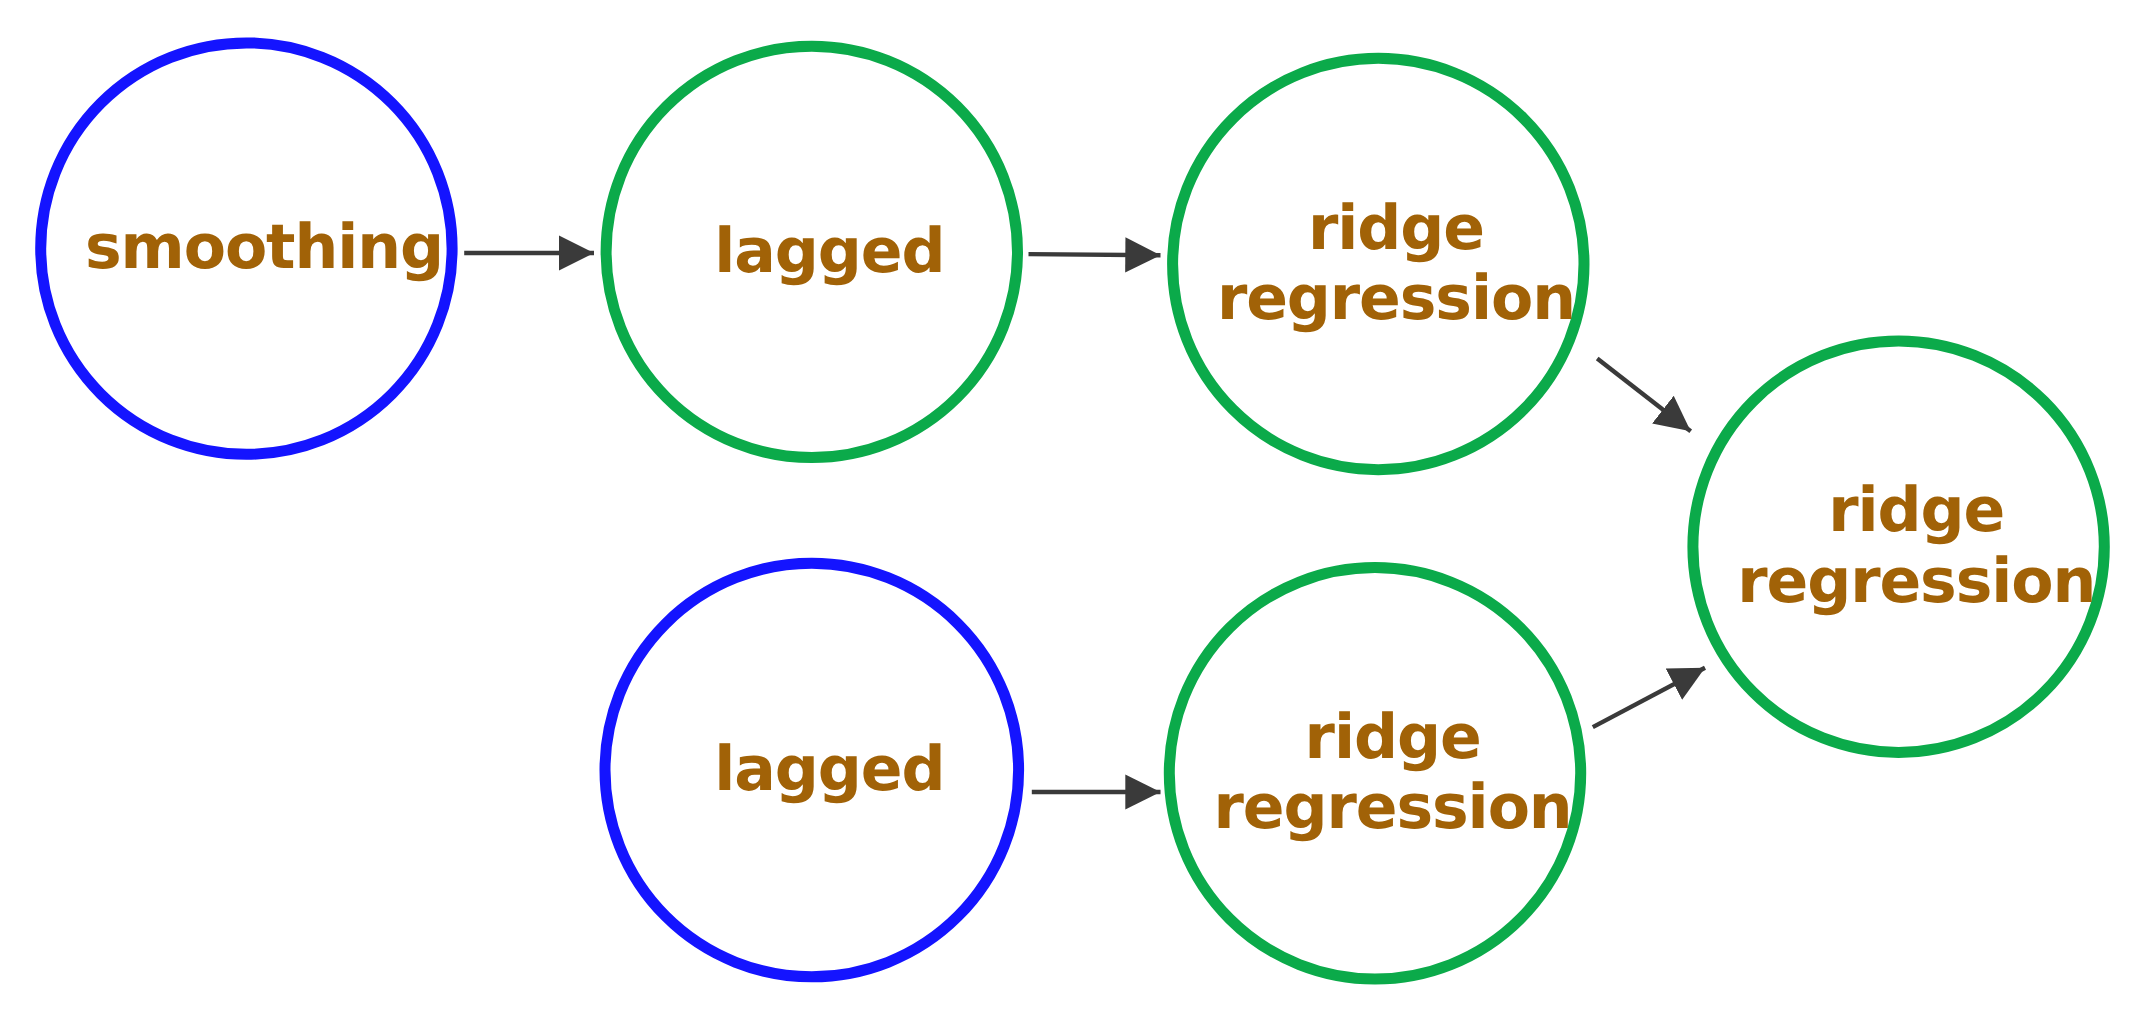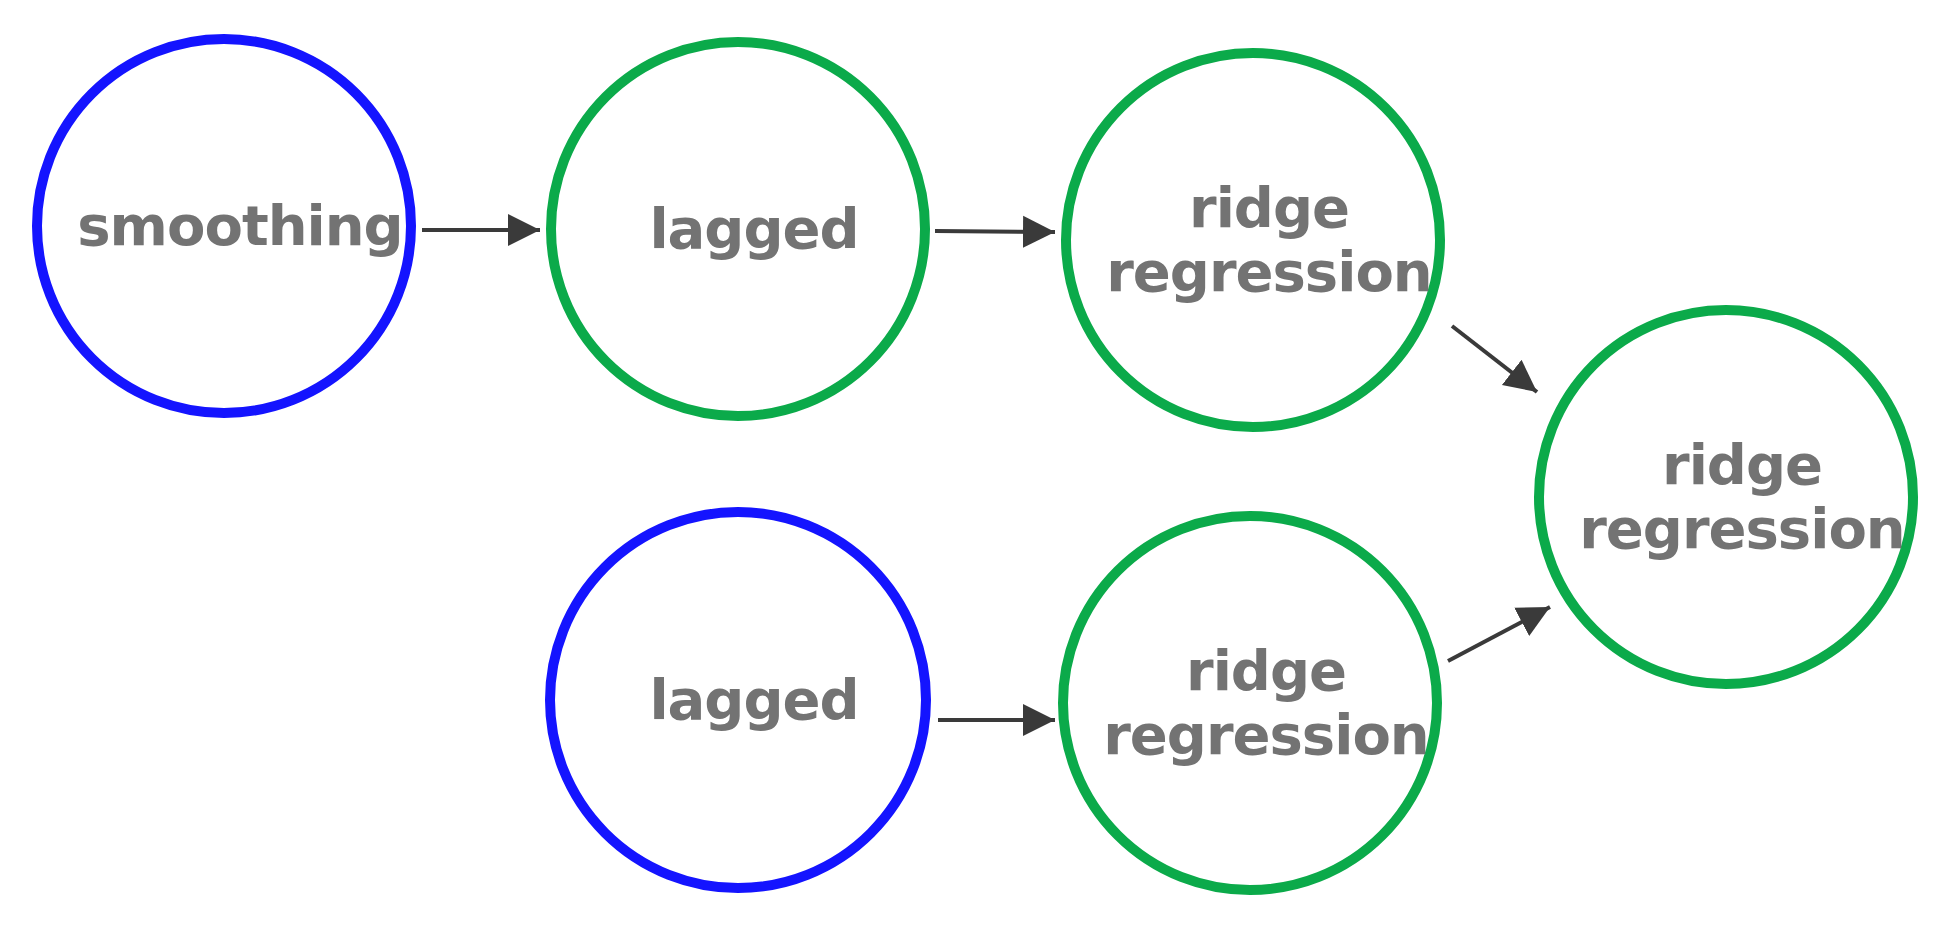--- a/index.html
+++ b/index.html
@@ -38,21 +38,21 @@
     align-items: center;
     justify-content: center;
   }
   .node-label {
     display: block;
     max-width: 355px;
     text-align: center;
     font-weight: 700;
     font-size: 56px;
     line-height: 1.15;
-    color: #737373;
+    color: #a16207;
     letter-spacing: -1px;
     margin-left: 32px;
   }
 </style>
 </head>
 <body>
 
 <div id="diagram">
   <svg id="edge-layer" xmlns="http://www.w3.org/2000/svg" viewBox="0 0 1946 928">
     <defs>

